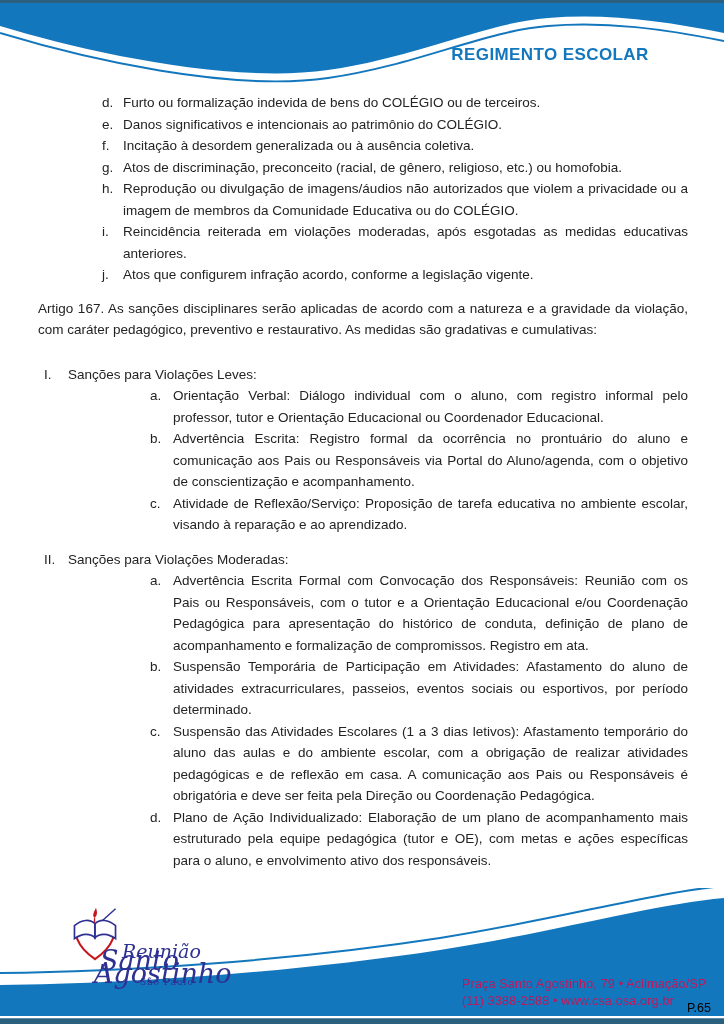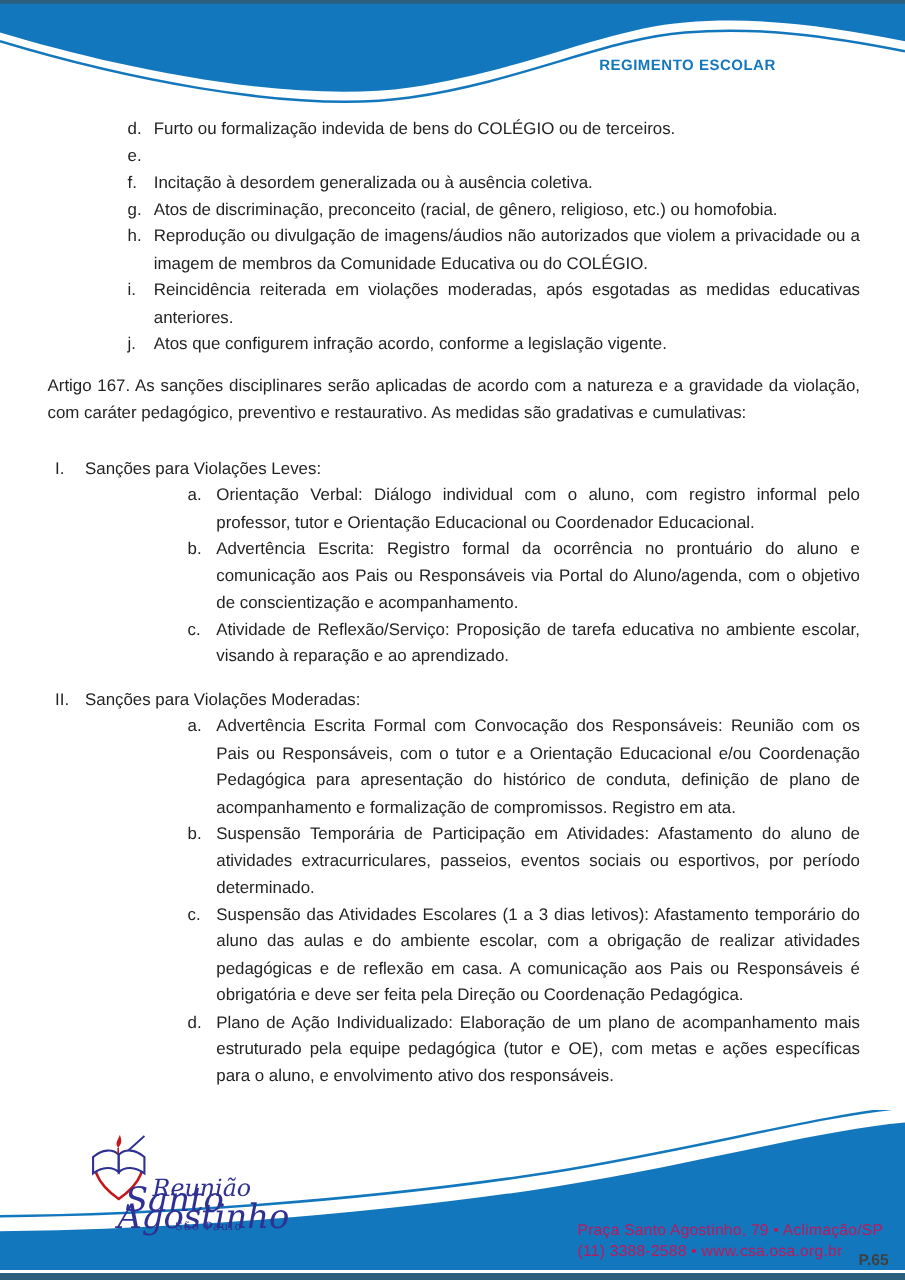--- a/index.html
+++ b/index.html
@@ -7,21 +7,21 @@
     position:relative; width:724px; height:1024px; margin:0 auto;
     background:#ffffff; overflow:hidden;
     font-family:"Liberation Sans", sans-serif; color:#232323;
   }
   svg.band { position:absolute; left:0; display:block; }
   svg.band.top { top:0; }
   svg.band.bottom { top:888px; }
 
   .doc-title {
     position:absolute; left:430px; top:45px; width:240px;
-    font-size:12px; font-weight:bold; letter-spacing:0.4px;
+    font-size:17px; font-weight:bold; letter-spacing:0.4px;
     color:#1377bd; text-align:center; white-space:nowrap;
   }
 
   .content {
     position:absolute; top:88px; left:38px; width:650px;
     font-size:13.5px; line-height:21.5px;
   }
   .li { display:flex; }
   .li .t { flex:1; text-align:justify; }
   .intro .li .m { flex:0 0 21px; margin-left:64px; }
@@ -39,21 +39,21 @@
   .lg.l1 { left:122px; top:940px; font-size:19px; }
   .lg.l2 { left:54px;  top:945px; font-size:27px;margin-left:46px; }
   .lg.l3 { left:94px;  top:958px; font-size:27px; }
   .lg.l4 { left:140px; top:977px; font-size:9px; font-style:normal; letter-spacing:1px; }
 
   .footer-info {
     position:absolute; left:462px; top:976px; color:#be185d;
     font-size:12.5px; line-height:17px; letter-spacing:0.2px;
   }
   .page-num {
-    position:absolute; right:13px; top:1001px; color:#404040; font-size:12.5px;font-weight:bold;
+    position:absolute; right:13px; top:1001px; color:#000000; font-size:12.5px;
   }
 </style>
 </head>
 <body>
 
 <div class="page">
 
   <svg class="band top" width="724" height="92" viewBox="0 0 724 92" aria-hidden="true">
     <path d="M0,0 H724 V33 C664,21 606,13 548,18 C484,23 418,57 328,70 C230,84 86,52 0,26 Z" fill="#1377bd"></path>
     <path d="M724,41 C664,29 606,21 548,26 C484,31 418,65 328,78 C230,92 86,59 0,33" fill="none" stroke="#1377bd" stroke-width="2"></path>
@@ -66,20 +66,21 @@
 
     <div class="list intro">
 
         <div class="li">
           <span class="m">d.</span>
           <span class="t">Furto ou formalização indevida de bens do COLÉGIO ou de terceiros.</span>
         </div>
 
         <div class="li">
           <span class="m">e.</span>
+          <span class="t">Danos significativos e intencionais ao patrimônio do COLÉGIO.</span>
         </div>
 
         <div class="li">
           <span class="m">f.</span>
           <span class="t">Incitação à desordem generalizada ou à ausência coletiva.</span>
         </div>
 
         <div class="li">
           <span class="m">g.</span>
           <span class="t">Atos de discriminação, preconceito (racial, de gênero, religioso, etc.) ou homofobia.</span>

